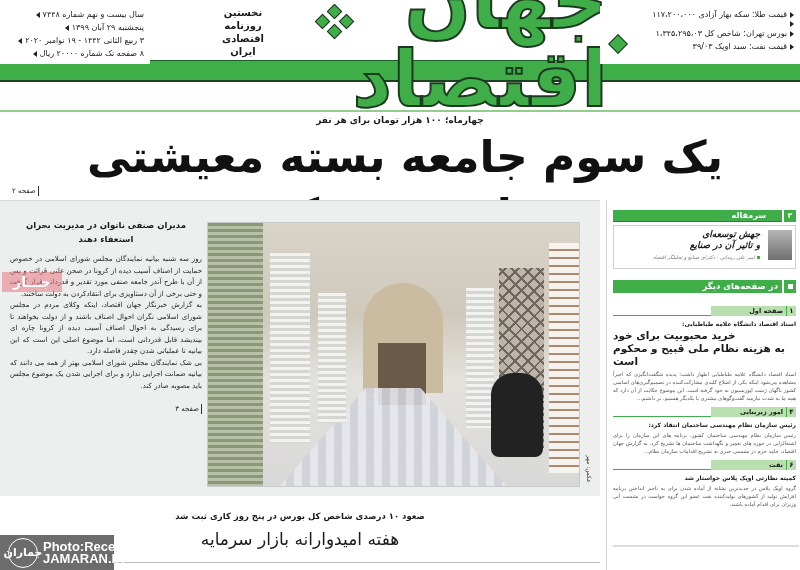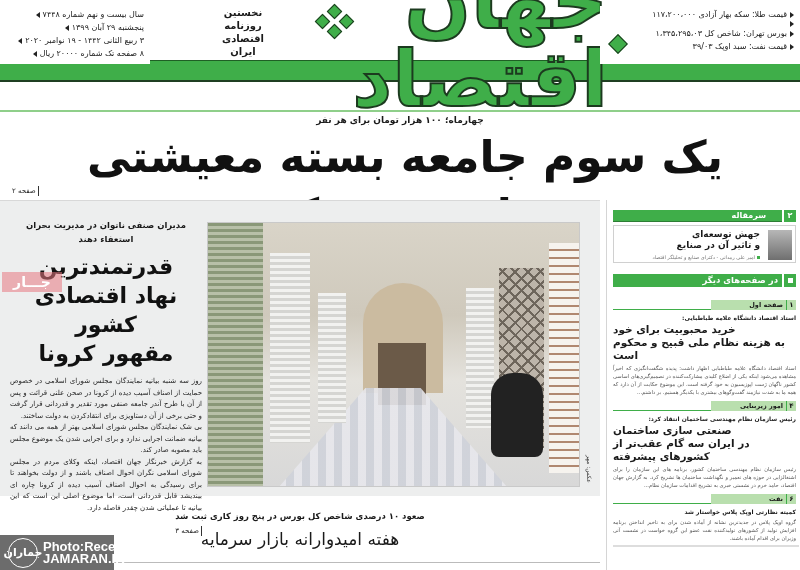--- a/index.html
+++ b/index.html
@@ -59,21 +59,21 @@
   .bottom-rule { position: absolute; left: 114px; top: 562px; width: 486px; height: 1px; background: #bbb; }
   .photo-badge { position: absolute; left: 0; top: 535px; width: 114px; height: 35px; background: #6c6c6c; display: flex; align-items: center; direction: ltr; }
   .badge-logo { width: 30px; height: 30px; border-radius: 50%; border: 1.5px solid #fff; margin-left: 8px; display: flex; align-items: center; justify-content: center; color: #fff; font-size: 11px; font-weight: bold; }
   .badge-text { margin-left: 5px; color: #fff; font-family: "Liberation Sans", sans-serif; font-size: 13px; line-height: 12px; font-weight: bold; }
 
   
   .sidebar { position: absolute; left: 606px; top: 200px; width: 194px; height: 370px; border-left: 1px solid #d5d5d5; padding: 0 4px 0 6px; }
   .sec-bar { display: flex; align-items: center; height: 12px; margin-top: 10px; }
   .sec-num { width: 12px; height: 12px; background: #3fae49; color: #fff; font-size: 8px; font-weight: bold; text-align: center; line-height: 12px; }
   .sec-label { flex: 1; height: 12px; background: #3fae49; color: #fff; font-size: 8px; font-weight: bold; padding-right: 16px; line-height: 12px; margin-right: 2px; border-bottom: 1px solid #2d7d34; }
-  .editorial { margin-top: 3px; border: 1px solid #d0d0d0; height: 38px; position: relative; padding: 2px 4px 0 0; }
+  .editorial { margin-top: 3px; border: 1px solid #d0d0d0; height: 44px; position: relative; padding: 2px 4px 0 0; font-style: italic; }
   .ed-photo { position: absolute; right: 3px; top: 4px; width: 24px; height: 30px; background: linear-gradient(180deg,#b7b7b7,#6f6f6f); }
   .ed-title { position: absolute; right: 35px; top: 3px; font-size: 9px; font-weight: bold; line-height: 11px; text-align: right; }
   .ed-byline { position: absolute; right: 35px; top: 28px; font-size: 5px; color: #777; white-space: nowrap; }
   .ed-byline .dot { display: inline-block; width: 3px; height: 3px; background: #3fae49; margin-left: 2px; }
   .other-bar { display: flex; align-items: center; height: 29px; margin-top: 3px; }
   .other-box { width: 12px; height: 13px; background: #3fae49; display: flex; align-items: center; justify-content: center; }
   .other-box span { width: 5px; height: 5px; background: #fff; display: block; }
   .other-label { flex: 1; height: 13px; background: #3fae49; color: #fff; font-size: 8.5px; font-weight: bold; padding-right: 4px; line-height: 13px; margin-right: 2px; }
   .page-tab { display: flex; align-items: center; height: 10px; margin-top: 5px; border-bottom: 1px solid #3fae49; }
   .pt-num { width: 10px; height: 10px; background: #b9dfae; font-size: 7px; font-weight: bold; text-align: center; line-height: 10px; border-left: 1px solid #3fae49; }
@@ -144,29 +144,24 @@
 <div class="rule-green"></div>
 
 <div class="kicker">چهارماه؛ ۱۰۰ هزار تومان برای هر نفر</div>
 <h1 class="headline">یک سوم جامعه بسته معیشتی دریافت می کنند</h1>
 <span class="page-ref page-ref-main">صفحه ۲</span>
 
 <div class="main-block"></div>
 
 <div class="left-story">
   <div class="ls-kicker">مدیران صنفی ناتوان در مدیریت بحران استعفاء دهند</div>
-  <div class="ls-title">
-    <div>قدرتمندترین</div>
-    <div>نهاد اقتصادی کشور</div>
-    <div>مقهور کرونا</div>
-  </div>
   <div class="ls-body">
     <p>روز سه شنبه بیانیه نمایندگان مجلس شورای اسلامی در خصوص حمایت از اصناف آسیب دیده از کرونا در صحن علنی قرائت و پس از آن با طرح آندر جامعه صنفی مورد تقدیر و قدردانی قرار گرفت و حتی برخی از آن دستاویزی برای انتقادکردن به دولت ساختند.</p>
+    <p>به گزارش خبرنگار جهان اقتصاد، اینکه وکلای مردم در مجلس شورای اسلامی نگران احوال اصناف باشند و از دولت بخواهند تا برای رسیدگی به احوال اصناف آسیب دیده از کرونا چاره ای بیندیشد قابل قدردانی است، اما موضوع اصلی این است که این بیانیه تا عملیاتی شدن چقدر فاصله دارد.</p>
     <p>بی شک نمایندگان مجلس شورای اسلامی بهتر از همه می دانند که بیانیه ضمانت اجرایی ندارد و برای اجرایی شدن یک موضوع مجلس باید مصوبه صادر کند.</p>
-    <p>به گزارش خبرنگار جهان اقتصاد، اینکه وکلای مردم در مجلس شورای اسلامی نگران احوال اصناف باشند و از دولت بخواهند تا برای رسیدگی به احوال اصناف آسیب دیده از کرونا چاره ای بیندیشد قابل قدردانی است، اما موضوع اصلی این است که این بیانیه تا عملیاتی شدن چقدر فاصله دارد.</p>
   </div>
   <div class="ls-page"><span class="page-ref">صفحه ۳</span></div>
 </div>
 <div class="watermark">جـــار</div>
 
 <div class="photo" title="بازار تعطیل با مغازه های بسته و زنی نشسته">
   <div class="arch"></div>
   <div class="arch-door"></div>
   <div class="floor"></div>
   <div class="shutter-l"></div>
@@ -221,24 +216,20 @@
     <div>خرید محبوبیت برای خود</div>
     <div>به هزینه نظام ملی قبیح و محکوم است</div>
   </div>
   <div class="s-body">استاد اقتصاد دانشگاه علامه طباطبایی اظهار داشت: پدیده شگفت‌انگیزی که اخیراً مشاهده می‌شود اینکه یکی از اضلاع کلیدی مشارکت‌کننده در تصمیم‌گیری‌های اساسی کشور ناگهان ژست اپوزیسیون به خود گرفته است. این موضوع حکایت از آن دارد که همه ما به شدت نیازمند گفت‌وگوهای بیشتری با یکدیگر هستیم. بر داشتم...</div>
 
   <div class="page-tab">
     <div class="pt-num">۴</div>
     <div class="pt-label">امور زیربنایی</div>
   </div>
   <div class="s-kicker">رئیس سازمان نظام مهندسی ساختمان انتقاد کرد:</div>
-  <div class="s-title">
-    <div>صنعتی سازی ساختمان</div>
-    <div>در ایران سه گام عقب‌تر از کشورهای پیشرفته</div>
-  </div>
   <div class="s-body">رئیس سازمان نظام مهندسی ساختمان کشور، برنامه های این سازمان را برای اشتغالزایی در حوزه های تعمیر و نگهداشت ساختمان ها تشریح کرد. به گزارش جهان اقتصاد، حامد خرم در نشستی خبری به تشریح اقدامات سازمان نظام...</div>
 
   <div class="page-tab">
     <div class="pt-num">۶</div>
     <div class="pt-label">نفت</div>
   </div>
   <div class="s-kicker">کمیته نظارتی اوپک پلاس خواستار شد</div>
   <div class="s-body">گروه اوپک پلاس در جدیدترین نشانه از آماده شدن برای به تاخیر انداختن برنامه افزایش تولید از کشورهای تولیدکننده نفت عضو این گروه خواست در نشست آتی وزیران برای اقدام آماده باشند.</div>
 
   <div class="sidebar-end"></div>

